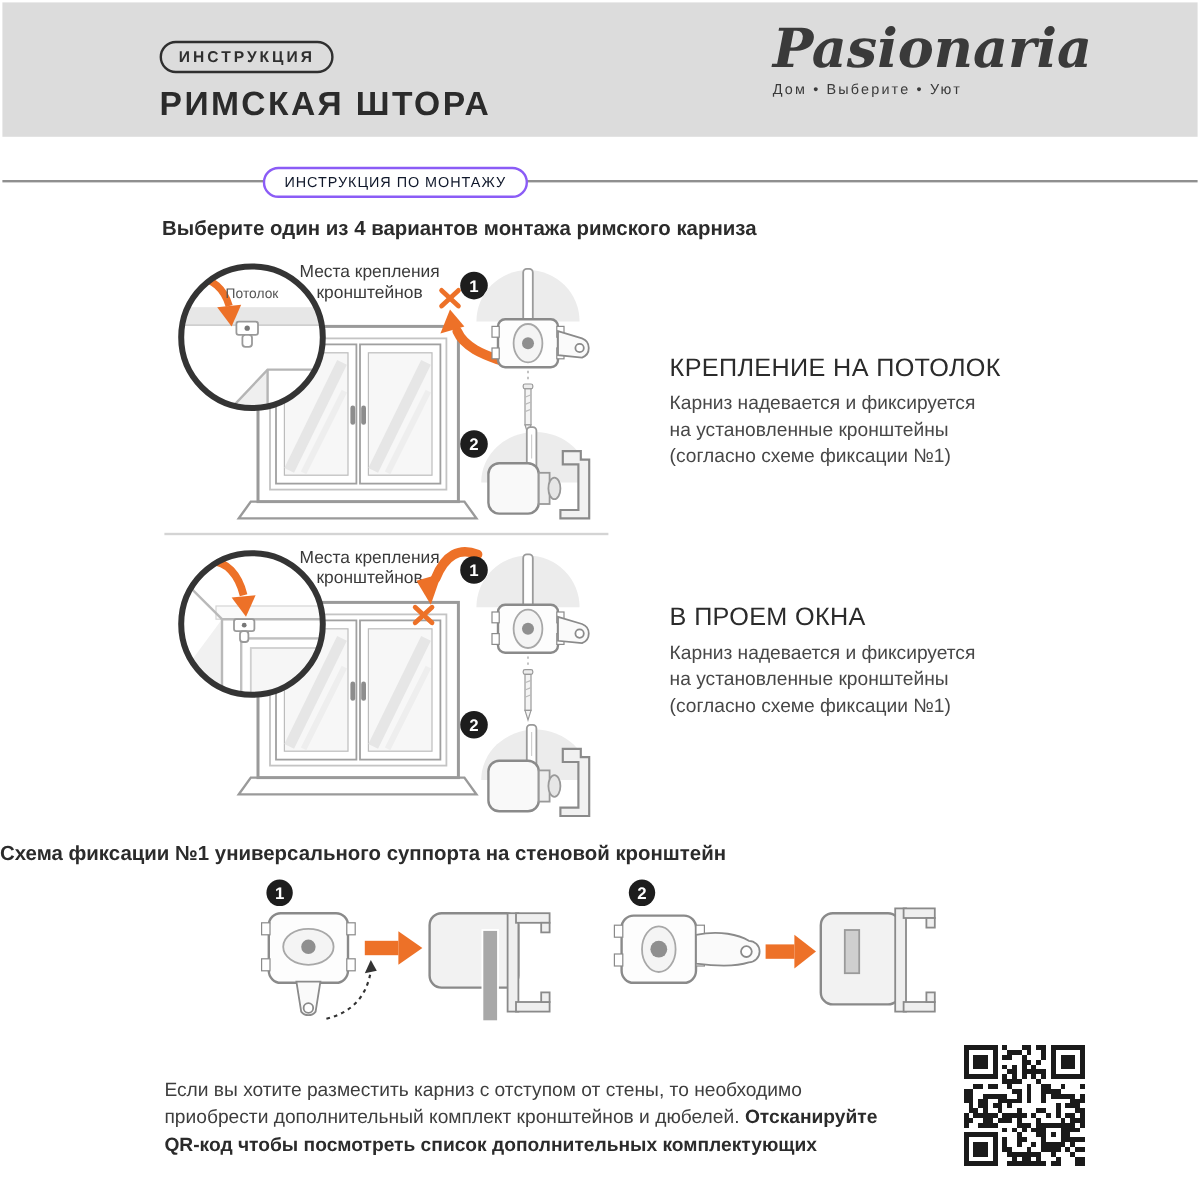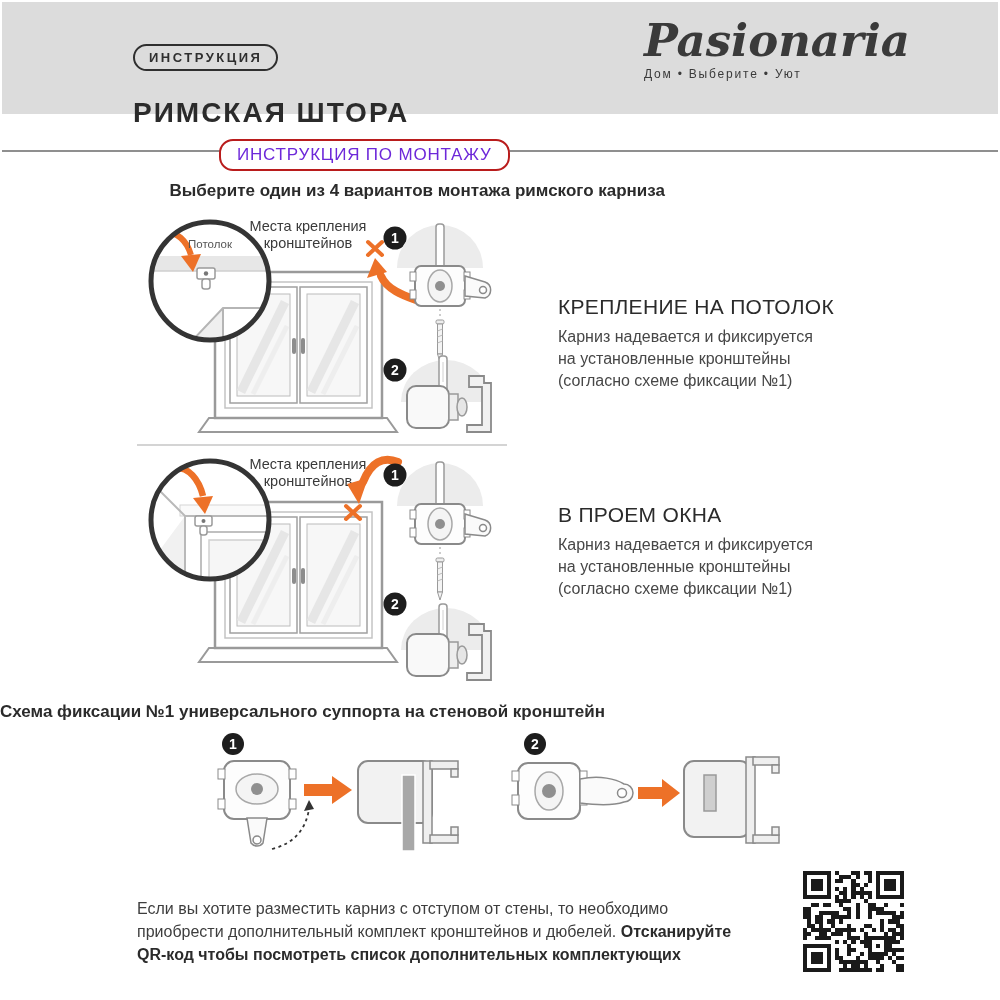--- a/index.html
+++ b/index.html
@@ -6,33 +6,33 @@
     --accent:#ED7128; --header-bg:#DCDCDC; --line-dark:#8F8F8F;
     --sep:#D4D4D4; --badge-dark:#1D1D1D; --ink:#2B2B2B; --body-ink:#474747;
   }
   *{box-sizing:border-box;margin:0;padding:0}
   html,body{width:1000px;height:1000px}
   body{font-family:"Liberation Sans",sans-serif;background:#fff;color:var(--ink);position:relative;overflow:hidden}
   .page{position:absolute;inset:0;background:#fff}
   svg text{font-family:"Liberation Sans",sans-serif}
 
   .header{position:absolute;left:2px;right:2px;top:2px;height:112px;background:var(--header-bg)}
-  .hdr-left{position:absolute;left:131px;top:42px}
+  .hdr-left{position:absolute;left:131px;top:32px}
   .badge-outline{display:inline-block;border:2px solid #2f2f2f;border-radius:16px;padding:4px 14px;
     font-size:13px;font-weight:bold;letter-spacing:2.5px;color:#2f2f2f;background:transparent}
-  .hdr-title{margin-top:26px;font-size:28px;font-weight:bold;letter-spacing:2px;color:var(--ink)}
+  .hdr-title{margin-top:10px;font-size:28px;font-weight:bold;letter-spacing:2px;color:var(--ink)}
   .hdr-logo{position:absolute;right:88px;top:14px;}
   .logo-script{font-family:"DejaVu Serif",serif;font-style:italic;font-weight:bold;font-size:45px;color:#3a3a3a;line-height:1.1}
   .logo-tagline{font-size:12px;letter-spacing:1.8px;color:#3a3a3a;margin-top:1px}
 
   .top-rule{position:absolute;left:2px;right:2px;top:150px;height:2px;background:var(--line-dark)}
-  .banner-pill{position:absolute;left:219px;top:139px;background:#fff;border:2px solid #b91c1c;border-radius:14px;
-    padding:4px 16px;font-size:17px;letter-spacing:.8px;color:#6d28d9;z-index:2}
-
-  .intro-heading{position:absolute;left:135px;top:181px;width:530px;text-align:right;font-size:17px;font-weight:bold;color:var(--ink)}
+  .banner-pill{position:absolute;left:219px;top:139px;background:#fff;border:2px solid #8b5cf6;border-radius:14px;
+    padding:4px 16px;font-size:12px;letter-spacing:.8px;color:#0f172a;z-index:2}
+
+  .intro-heading{position:absolute;left:135px;top:181px;width:530px;text-align:left;font-size:17px;font-weight:bold;color:var(--ink)}
 
   .diagram{position:absolute;left:135px}
   .diagram.s1{top:210px}
   .diagram.s2{top:452px}
 
   .opt-text{position:absolute;left:558px;width:340px}
   .opt-text.s1{top:295px}
   .opt-text.s2{top:503px}
   .opt-title{font-size:21px;font-weight:normal;letter-spacing:.3px;color:var(--ink);margin-bottom:7px}
   .opt-line{font-size:16px;color:var(--body-ink);line-height:1.38}

